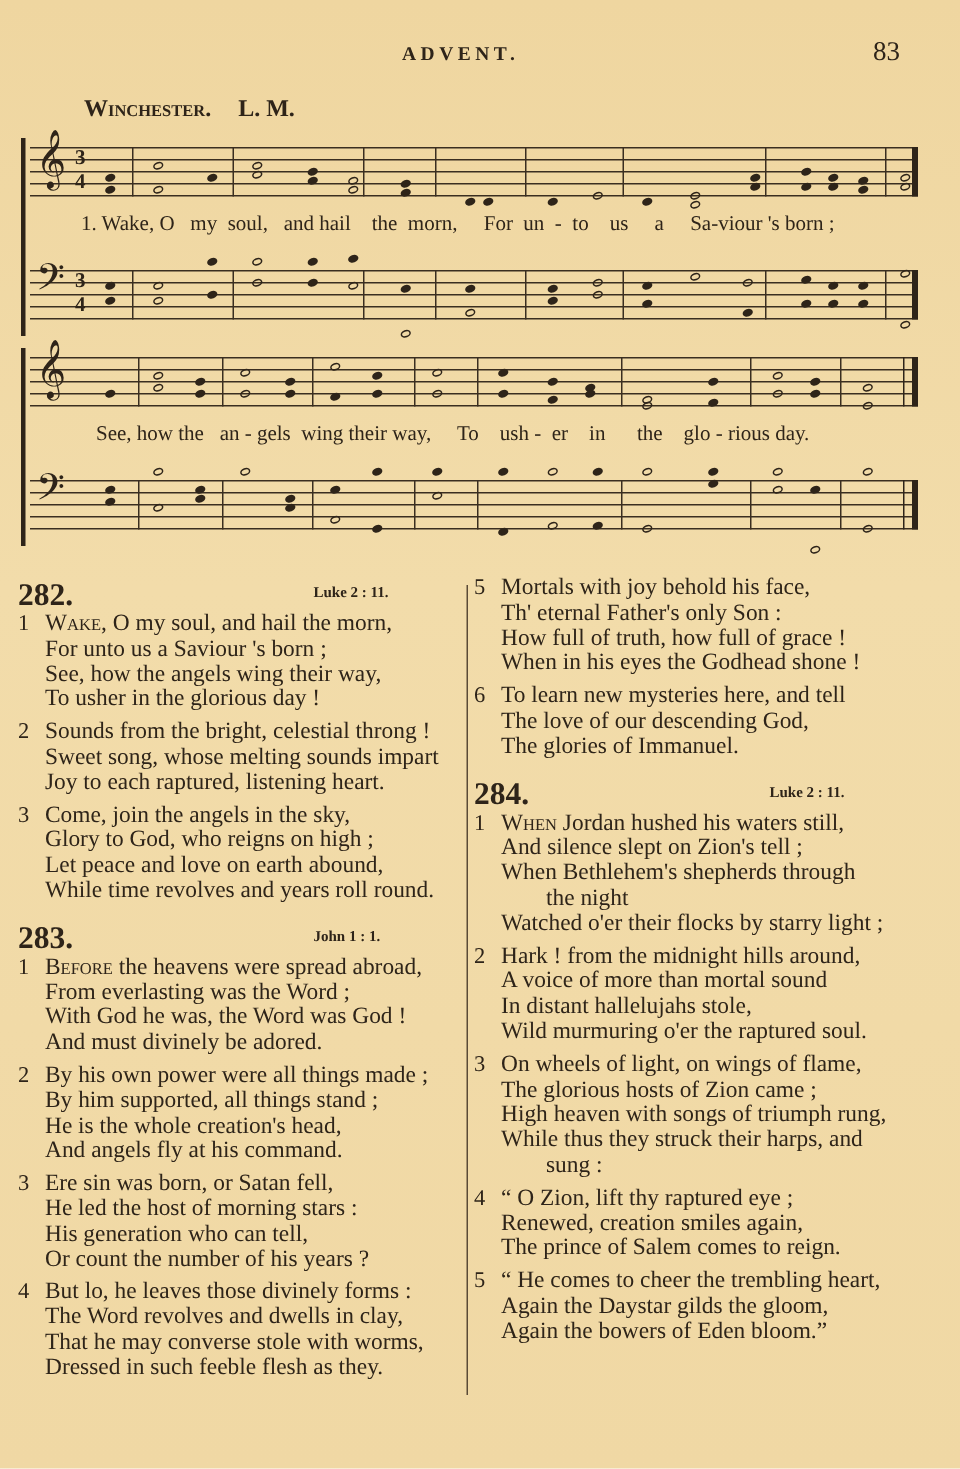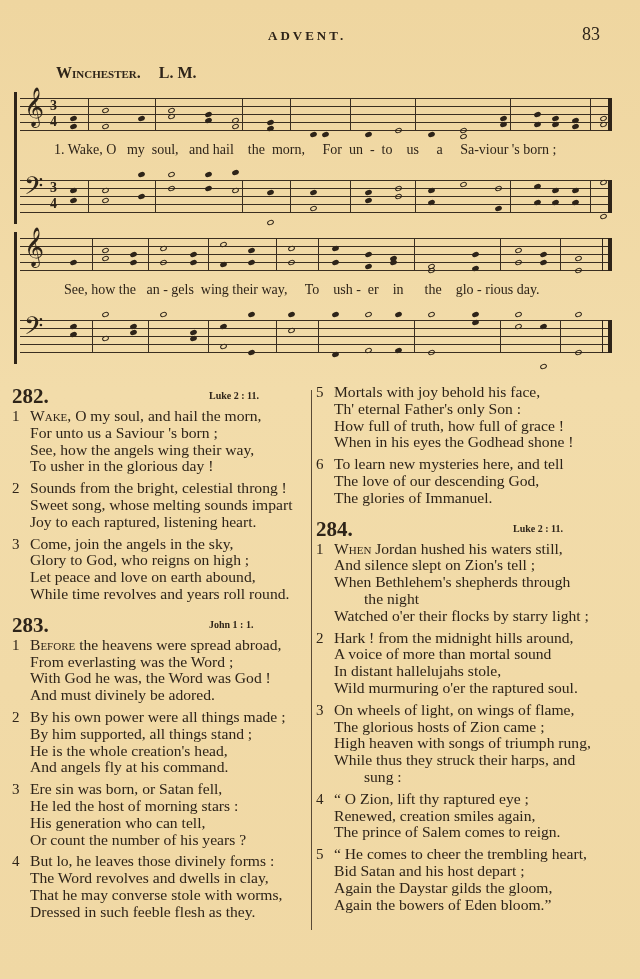--- a/index.html
+++ b/index.html
@@ -395,18 +395,17 @@
     </div>
     <div class="stanza">
       <span class="stanza-num">4</span>
       <span class="line-text">“ O Zion, lift thy raptured eye ;</span>
       <span class="line-text">Renewed, creation smiles again,</span>
       <span class="line-text">The prince of Salem comes to reign.</span>
     </div>
     <div class="stanza">
       <span class="stanza-num">5</span>
       <span class="line-text">“ He comes to cheer the trembling heart,</span>
-      <span class="line-text">Bid Satan and his host depart ;</span>
       <span class="line-text">Again the Daystar gilds the gloom,</span>
       <span class="line-text">Again the bowers of Eden bloom.”</span>
     </div>
   </div>
 </div>
 
 </body></html>

